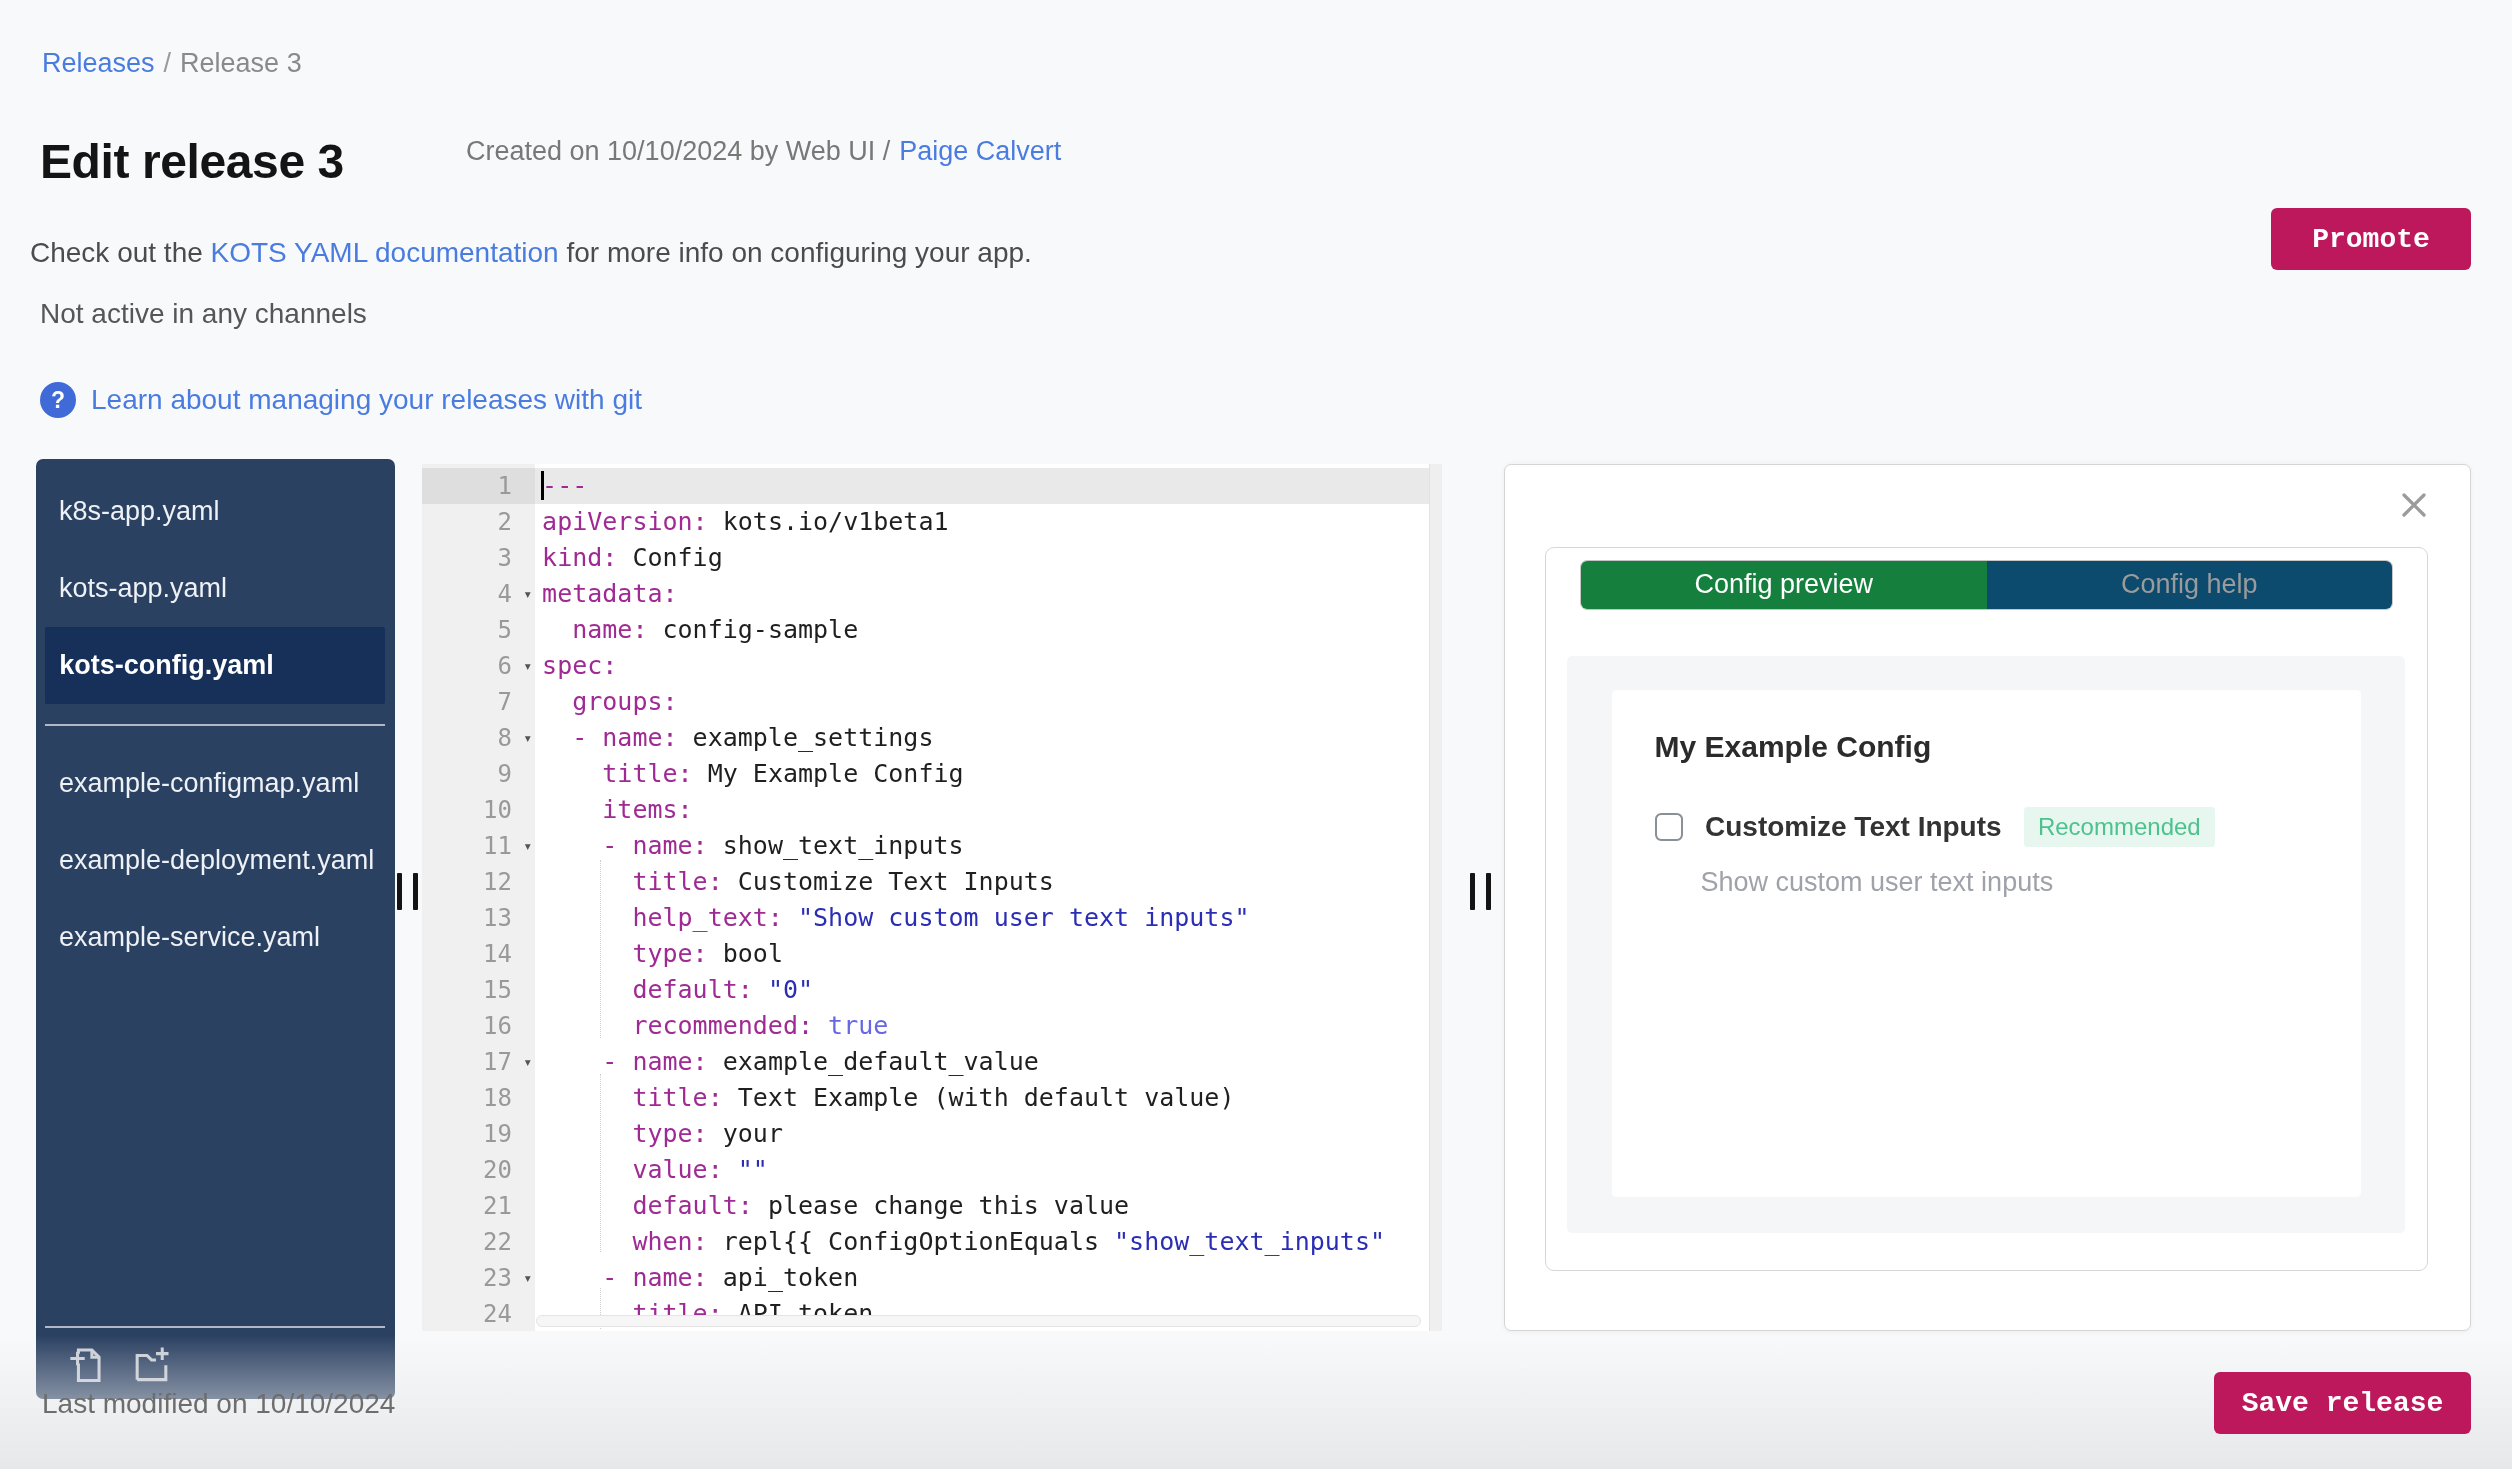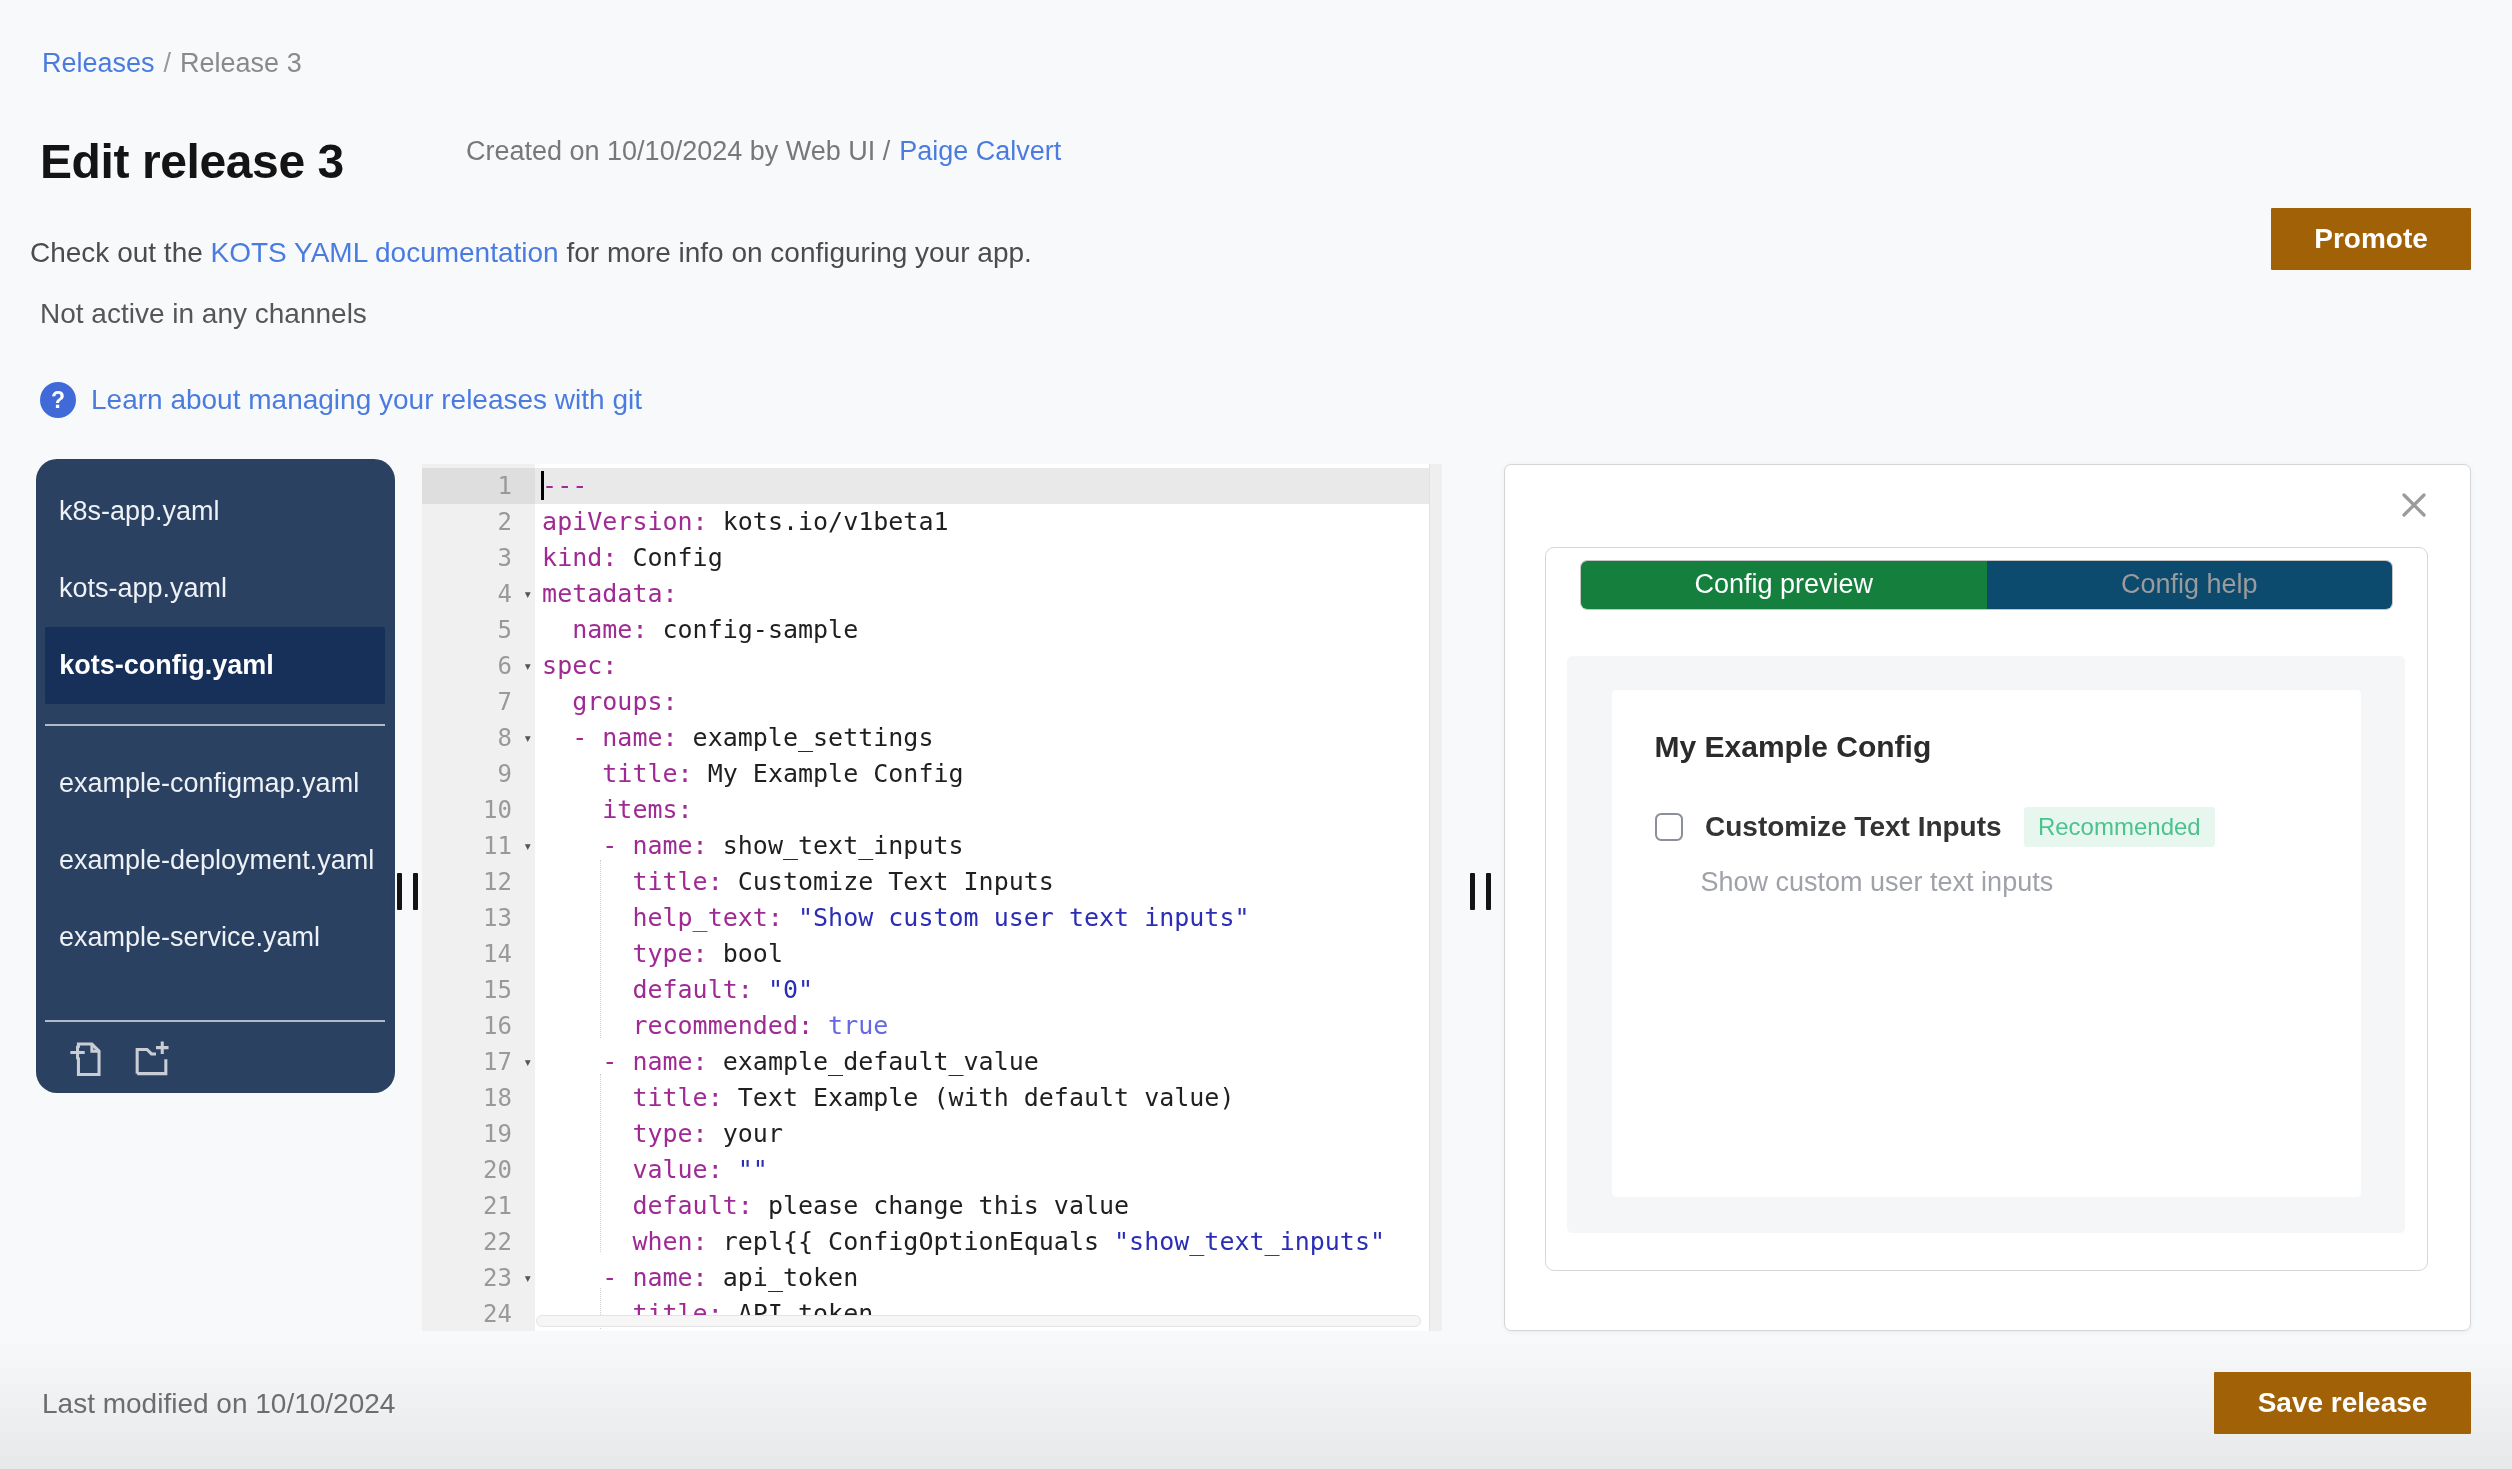--- a/index.html
+++ b/index.html
@@ -17,28 +17,28 @@
               color:#141414;letter-spacing:-0.4px;}
   .created{position:absolute;left:419px;top:136px;font-size:27px;color:#787878;margin-left:47px;}
   .created .link{margin-left:9px;}
   .link{color:#4a7ce0;text-decoration:none;cursor:pointer;}
   .docs-line{position:absolute;left:30px;top:237px;font-size:28px;color:#4c4c4c;}
   .channel-status{position:absolute;left:40px;top:298px;font-size:28px;color:#565656;}
   .git-row{position:absolute;left:40px;top:382px;display:flex;align-items:center;gap:15px;cursor:pointer;}
   .qmark{display:inline-flex;width:36px;height:36px;border-radius:50%;background:#3f6ad8;color:#fff;
          font-size:23px;font-weight:bold;align-items:center;justify-content:center;}
   .git-row .link{font-size:28px;}
-  .btn{border:none;border-radius:1px;background:#a16207;color:#fff;font-weight:bold;font-size:28px;
-       font-family:Liberation Sans, sans-serif;cursor:pointer;}
+  .btn{border:none;border-radius:6px;background:#be185d;color:#fff;font-weight:bold;font-size:28px;
+       font-family:Liberation Mono, monospace;cursor:pointer;}
   .promote{position:absolute;left:2271px;top:208px;width:200px;height:62px;}
   .save{position:absolute;left:2214px;top:1372px;width:257px;height:62px;}
 
   
-  .sidebar{position:absolute;left:36px;top:459px;width:359px;height:634px;background:#2b4162;
-           border-radius:21px;color:#eef1f5;}
+  .sidebar{position:absolute;left:36px;top:459px;width:359px;height:940px;background:#2b4162;
+           border-radius:7px;color:#eef1f5;}
   .file-list{padding-top:14.3px;}
   .file-item{font-size:27px;line-height:41px;padding:18px 19.6px 18px 23px;cursor:pointer;}
   .file-item.selected{background:#17305a;font-weight:bold;color:#fff;margin:0 9.8px 0 9px;
                       padding-left:14.3px;border-radius:1.8px;}
   .file-divider{height:1.8px;background:#c9cfd8;opacity:.85;margin:19.6px 9.8px 19.6px 9px;}
   .sidebar-actions{position:absolute;left:0;right:0;bottom:10.7px;}
   .actions-divider{height:1.8px;background:#c9cfd8;opacity:.85;margin:0 9.8px 14.3px 9px;}
   .sb-icon{display:inline-block;width:43px;height:43px;margin-left:29px;cursor:pointer;}
   .sb-icon + .sb-icon{margin-left:18px;}
   .sb-icon svg{stroke:#c9ced6;fill:none;stroke-width:3.4;}

